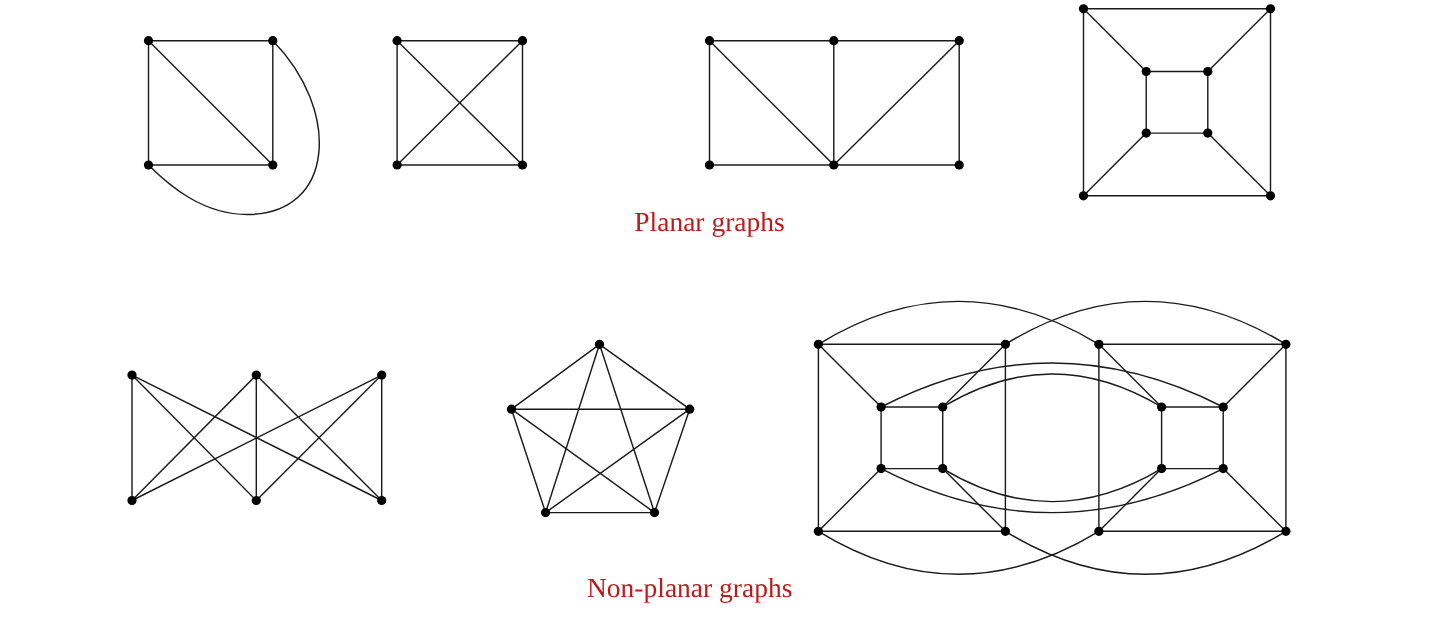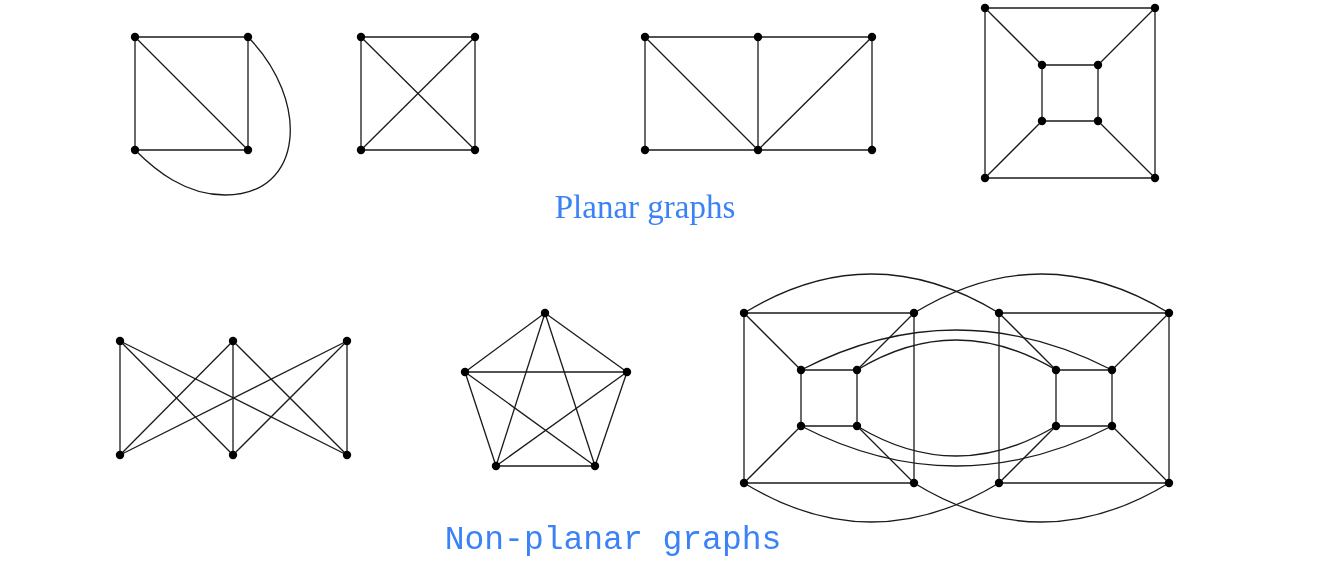--- a/index.html
+++ b/index.html
@@ -1,22 +1,22 @@
 <!DOCTYPE html>
 <html><head>
   <meta charset="utf-8">
   <style>
     html, body { margin: 0; padding: 0; background: #ffffff; }
     body { width: 1318px; height: 579px; position: relative; overflow: hidden; }
     svg.canvas { position: absolute; left: 0; top: 0; }
     .caption {
       position: absolute;
       font-family: "Liberation Serif", "DejaVu Serif", serif;
-      font-size: 33px;
-      color: #3b82f6;
+      font-size: 25px;
+      color: #b91c1c;
       white-space: nowrap;
       transform: translateX(-50%);
     }
     .edge { stroke: #1a1a1a; stroke-width: 1.3; fill: none; }
     .node { fill: #000; }
   </style>
 </head>
 <body>
 
 <svg class="canvas" width="1318" height="579" viewBox="0 0 1318 579" xmlns="http://www.w3.org/2000/svg">
@@ -165,13 +165,13 @@
         <circle cx="1169" cy="483" r="4.2" class="node"></circle>
         <circle cx="1056" cy="370" r="4.2" class="node"></circle>
         <circle cx="1112" cy="370" r="4.2" class="node"></circle>
         <circle cx="1056" cy="426" r="4.2" class="node"></circle>
         <circle cx="1112" cy="426" r="4.2" class="node"></circle>
       </g>
     </g>
 </svg>
 
 <div class="caption" style="left:645px; top:189px;">Planar graphs</div>
-<div class="caption" style="left:613px; top:522px;font-family:Liberation Mono, monospace;">Non-planar graphs</div>
+<div class="caption" style="left:627px; top:522px;">Non-planar graphs</div>
 
 </body></html>

